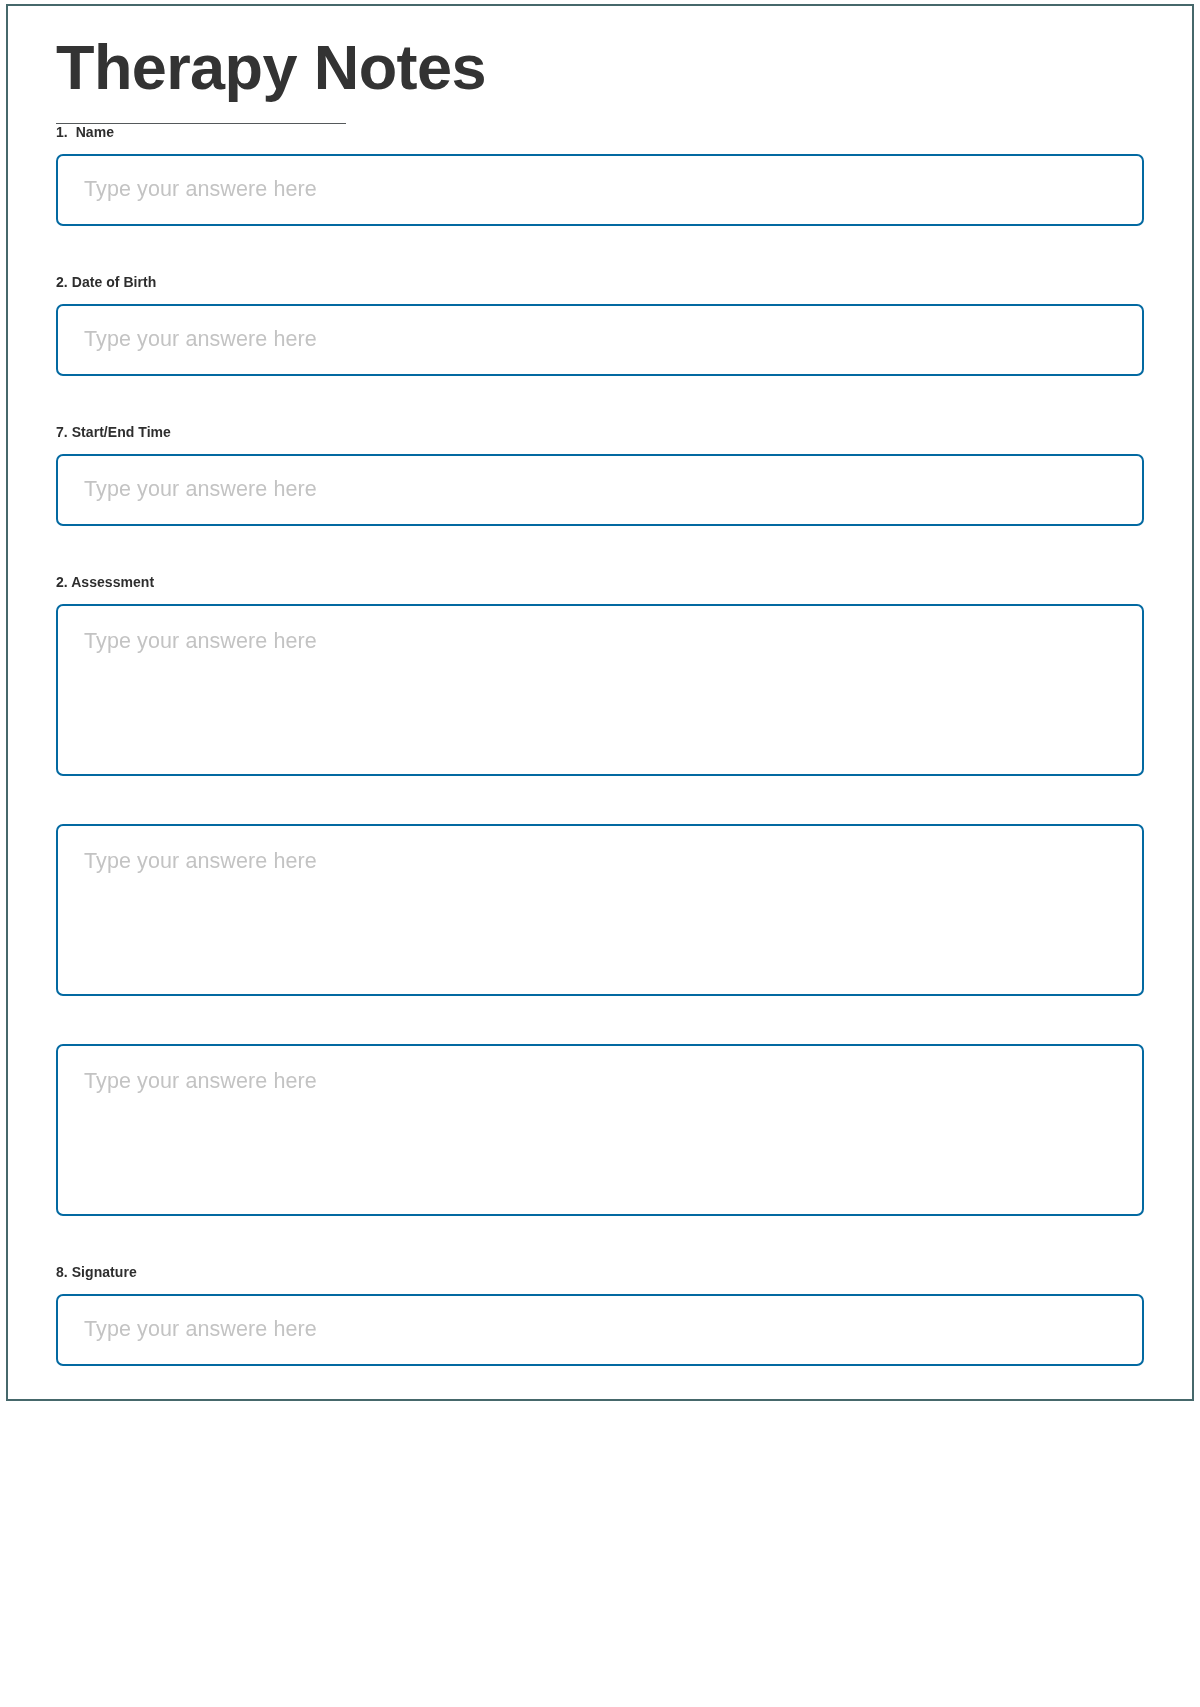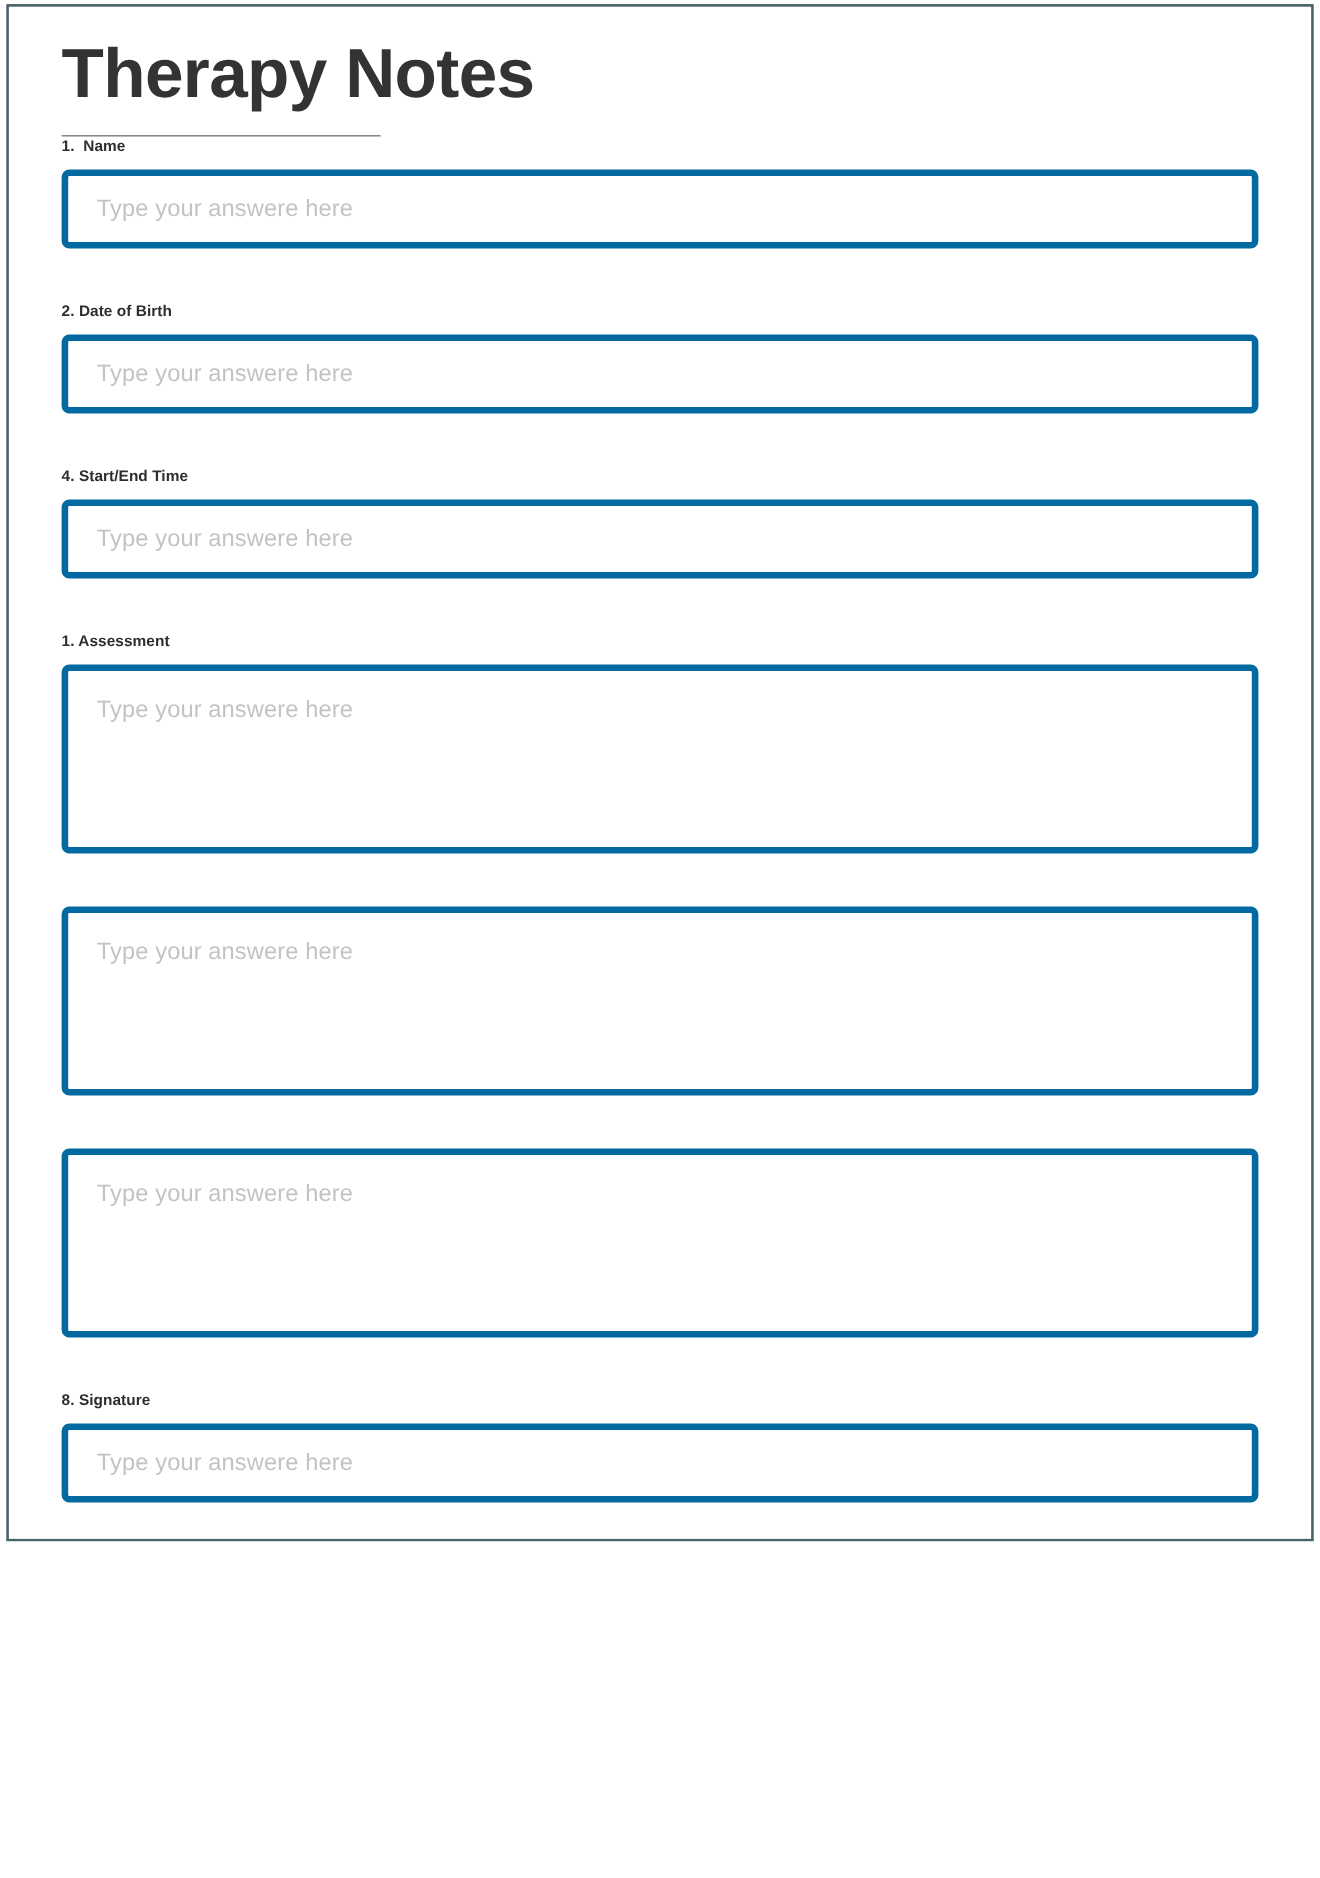--- a/index.html
+++ b/index.html
@@ -63,21 +63,21 @@
     font-weight: 700;
     color: #2e2e2e;
     letter-spacing: 0.05px;
     white-space: pre;
     font-family: "Liberation Sans", sans-serif;
   }
 
   .field {
     margin-top: 14px;
     width: 100%;
-    border: 6px solid #0369a1;
+    border: 2px solid #0369a1;
     border-radius: 7px;
     background: #ffffff;
     padding: 0 26px;
     display: flex;
     align-items: flex-start;
     overflow: hidden;
   }
   .field.single { height: 72px; align-items: center; }
   .field.multi  { height: 172px; padding-top: 23px; }
 
@@ -114,28 +114,28 @@
     </div>
 
     <div class="q-block">
       <div class="q-label">2. Date of Birth</div>
       <div class="field single">
         <span class="placeholder">Type your answere here</span>
       </div>
     </div>
 
     <div class="q-block">
-      <div class="q-label">4. Start/End Time</div>
+      <div class="q-label">7. Start/End Time</div>
       <div class="field single">
         <span class="placeholder">Type your answere here</span>
       </div>
     </div>
 
     <div class="q-block">
-      <div class="q-label">1. Assessment</div>
+      <div class="q-label">2. Assessment</div>
       <div class="field multi">
         <span class="placeholder">Type your answere here</span>
       </div>
     </div>
 
     <div class="q-block">
       <div class="field multi">
         <span class="placeholder">Type your answere here</span>
       </div>
     </div>

